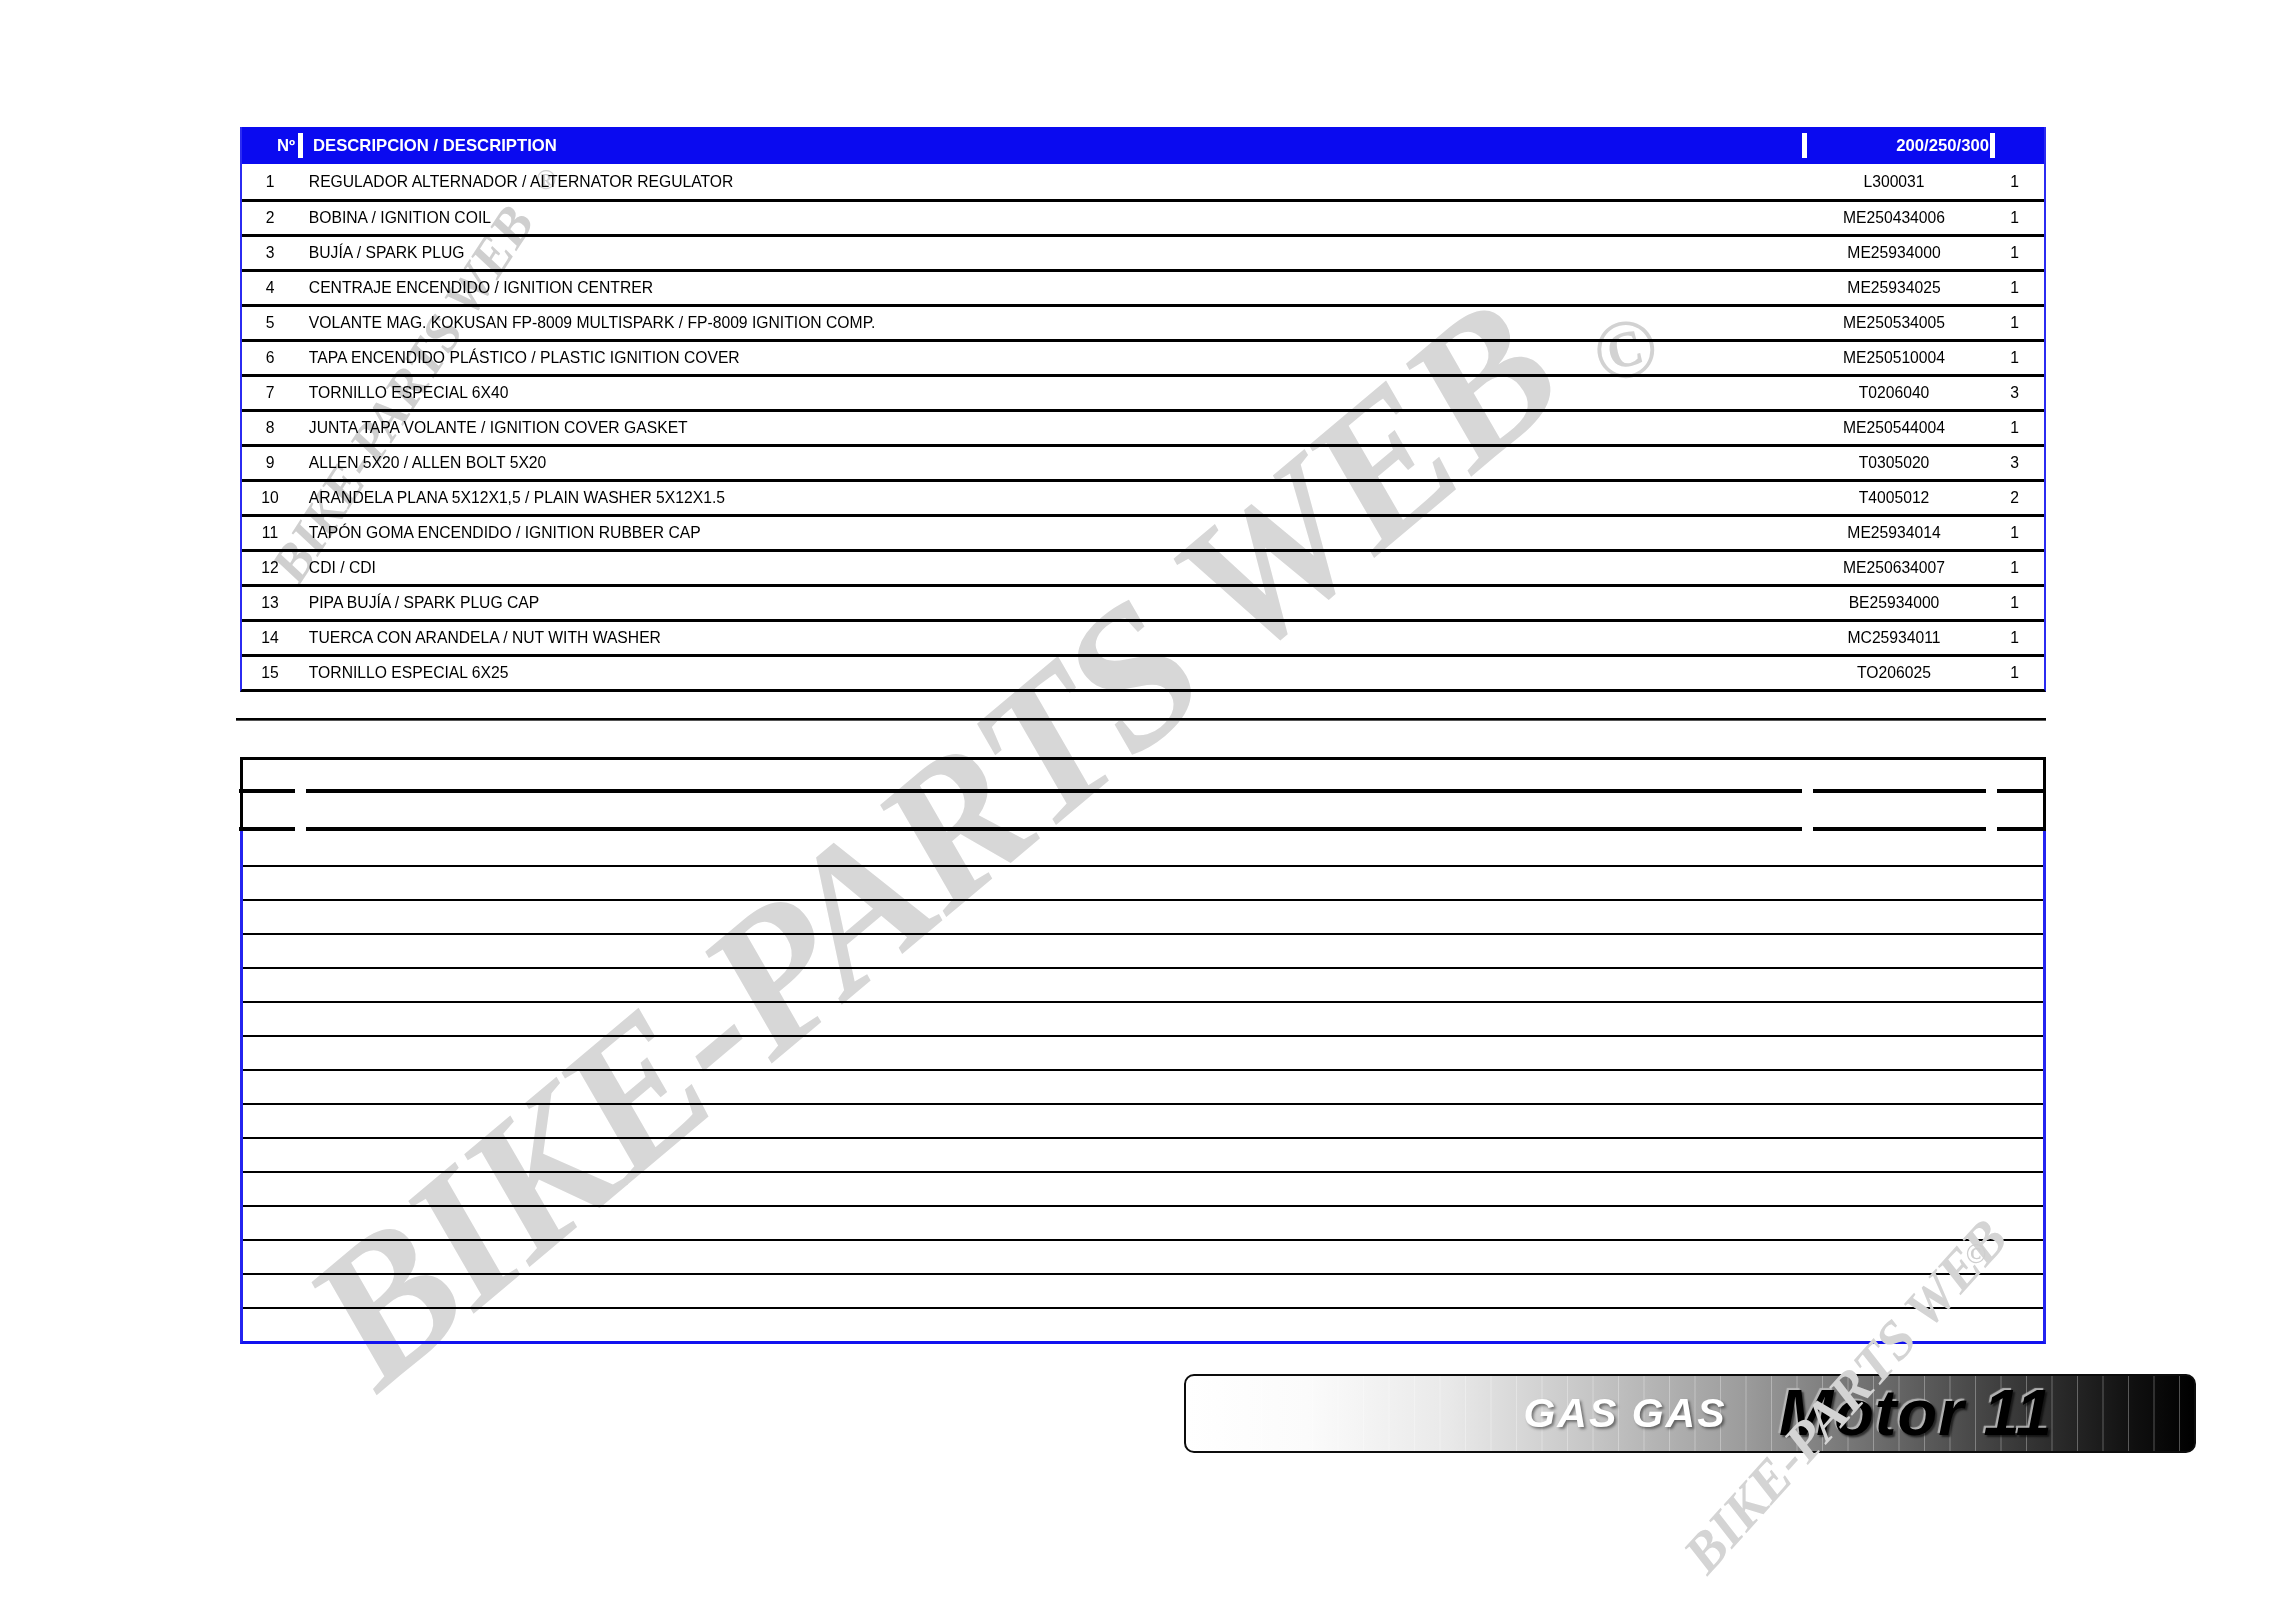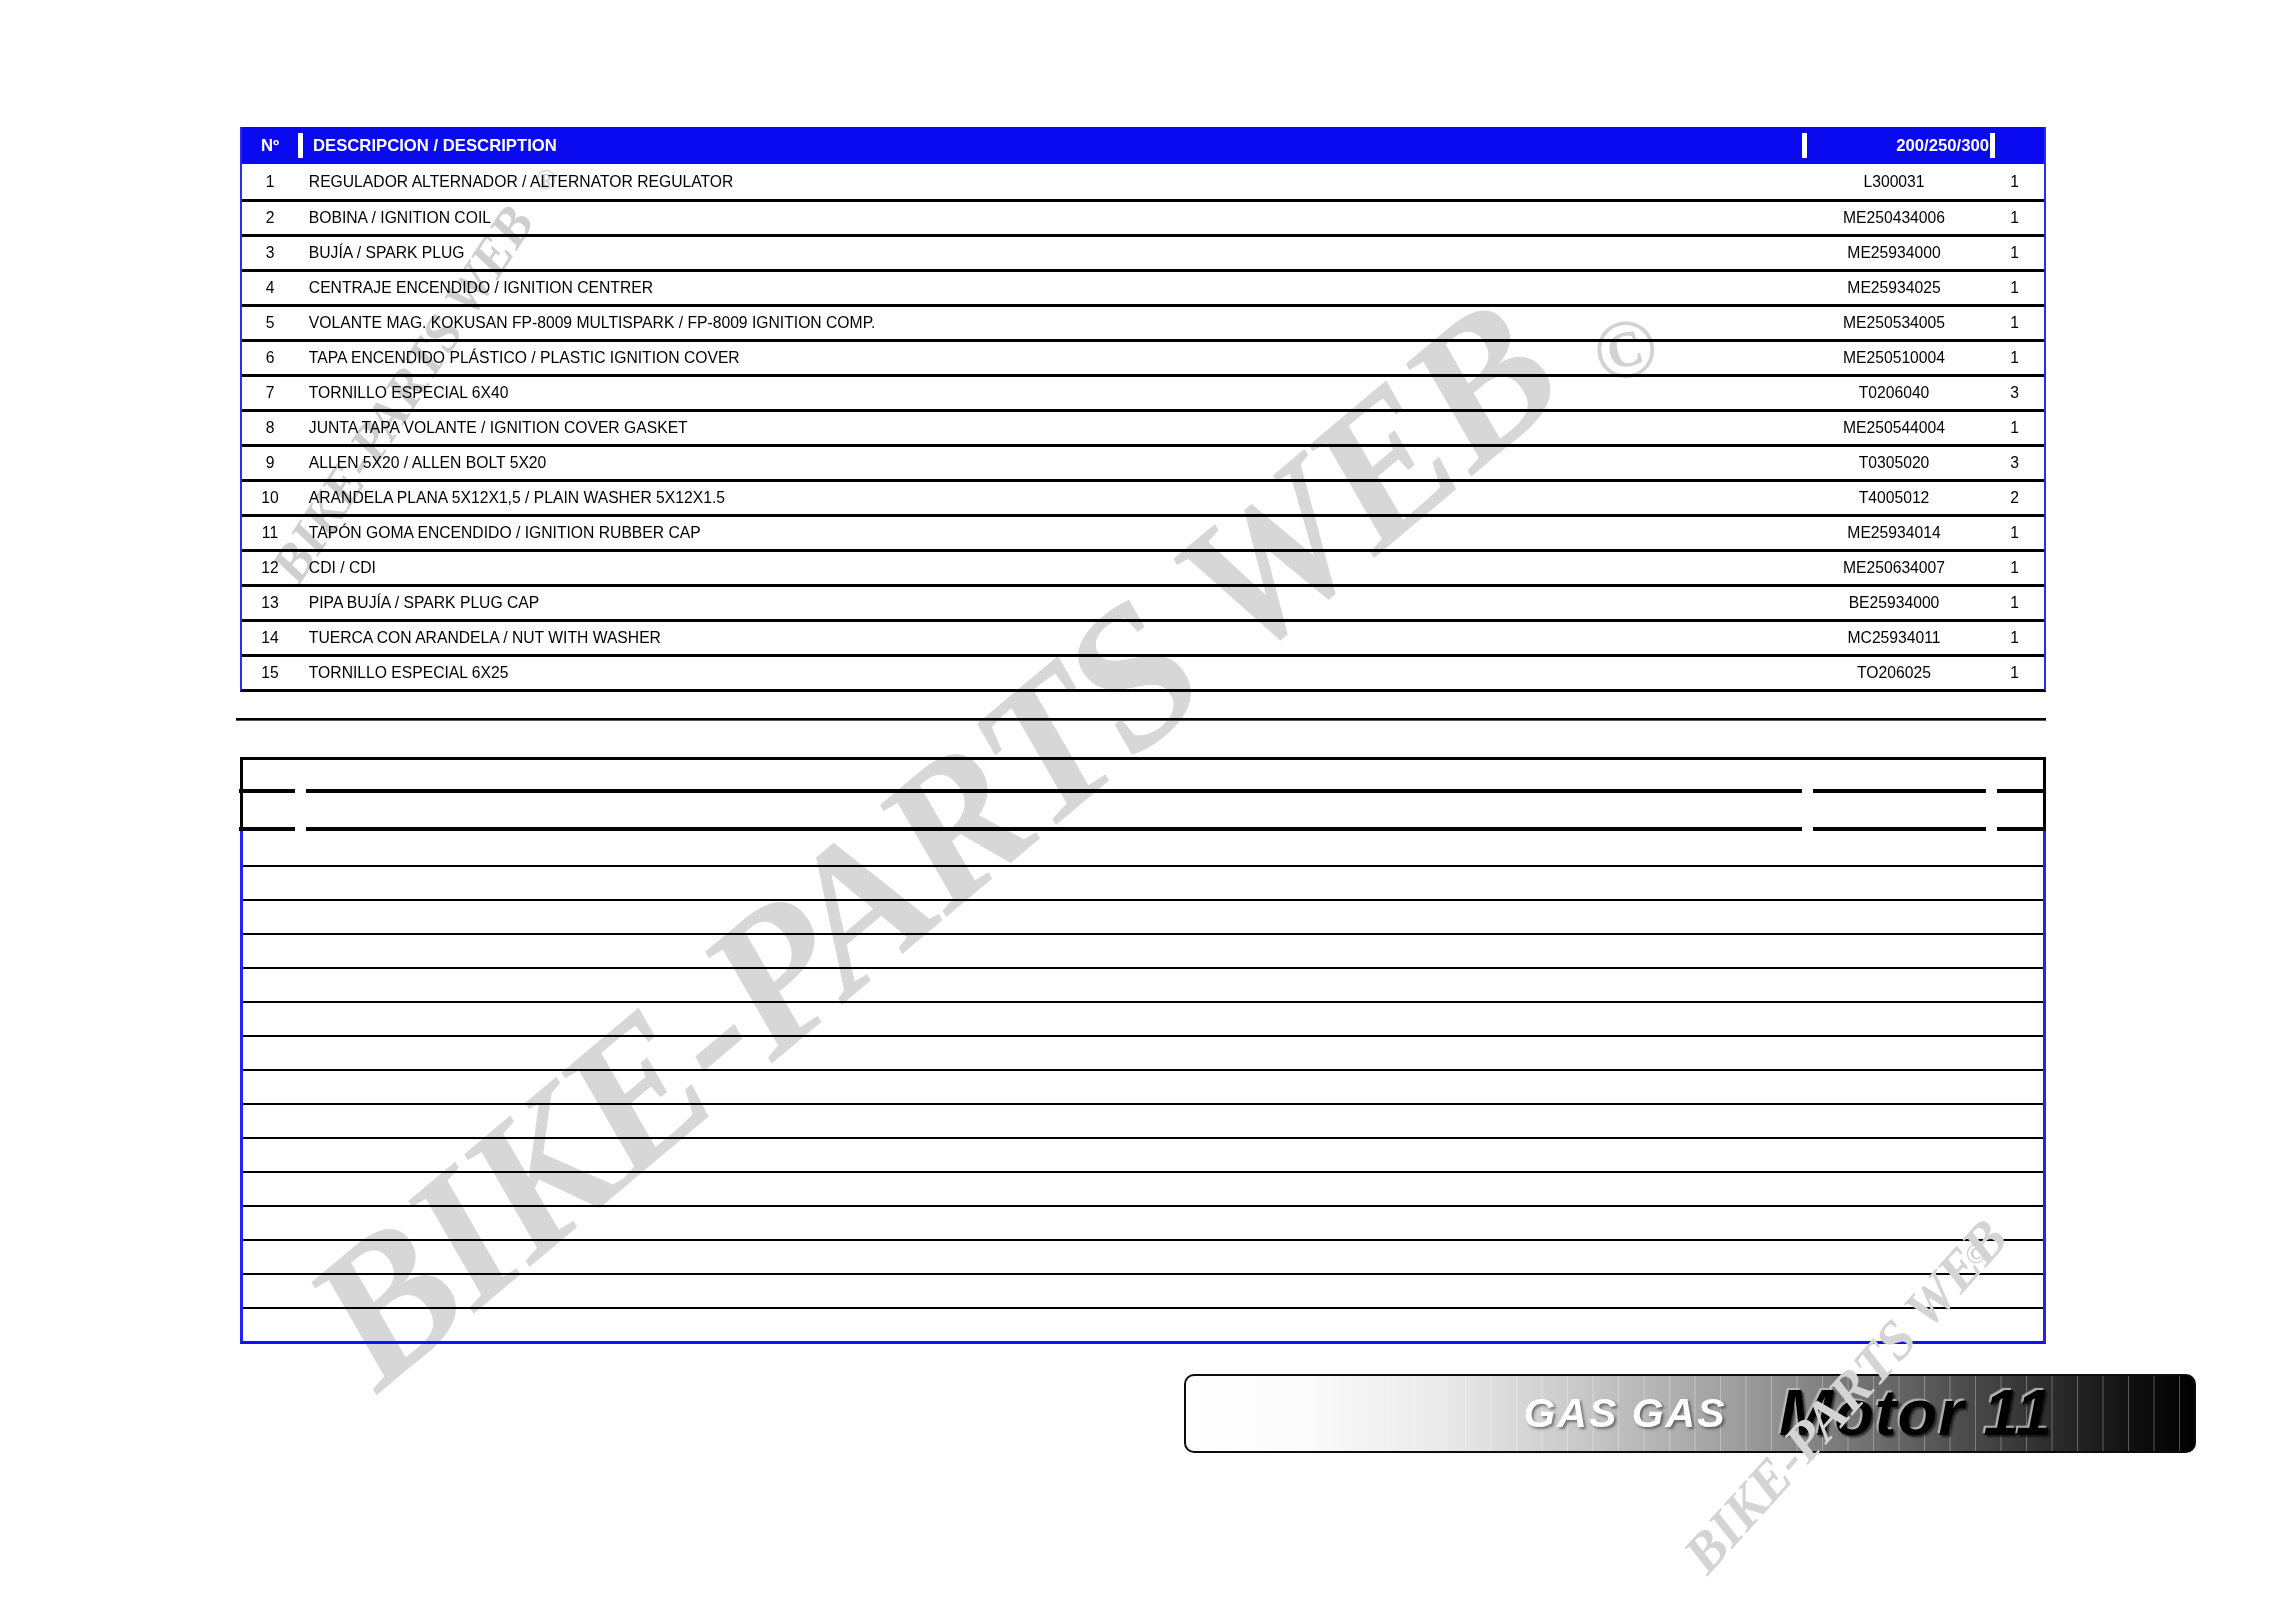--- a/index.html
+++ b/index.html
@@ -35,21 +35,21 @@
   #parts-table{
     position:absolute;left:240px;top:127px;width:1806px;z-index:5;
     border-left:2.9px solid #2b2bf2;border-right:2.9px solid #2b2bf2;border-bottom:3.9px solid #000;
     box-sizing:border-box;
   }
   #pt-header{
     position:relative;height:37px;background:#0a0af0;color:#ffffff;
     font-weight:bold;font-size:16.7px;
   }
   .ph{position:absolute;top:0;height:37px;line-height:37px;text-align:right;}
-  #ph-num{left:0;width:56px;text-align:center;}
+  #ph-num{left:0;width:56px;text-align:center;padding-left:16px;}
   #ph-desc{left:71px;}
   #ph-model{left:1570px;width:177px;text-align:right;}
   #ph-qty{left:1820px;}
   .hbar{position:absolute;top:5.9px;width:4.9px;height:25.5px;background:#ffffff;}
   #hbar-1{left:56px;}
   #hbar-2{left:1560px;}
   #hbar-3{left:1748px;}
 
   .t1-row{
     display:flex;align-items:center;height:35px;box-sizing:border-box;

